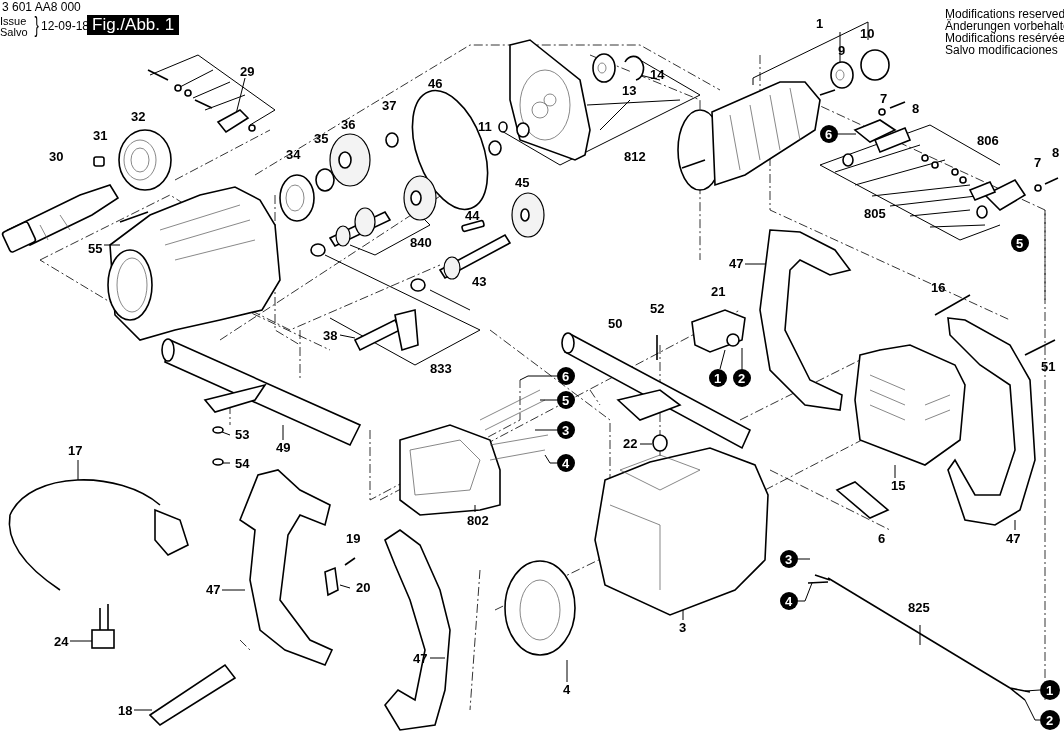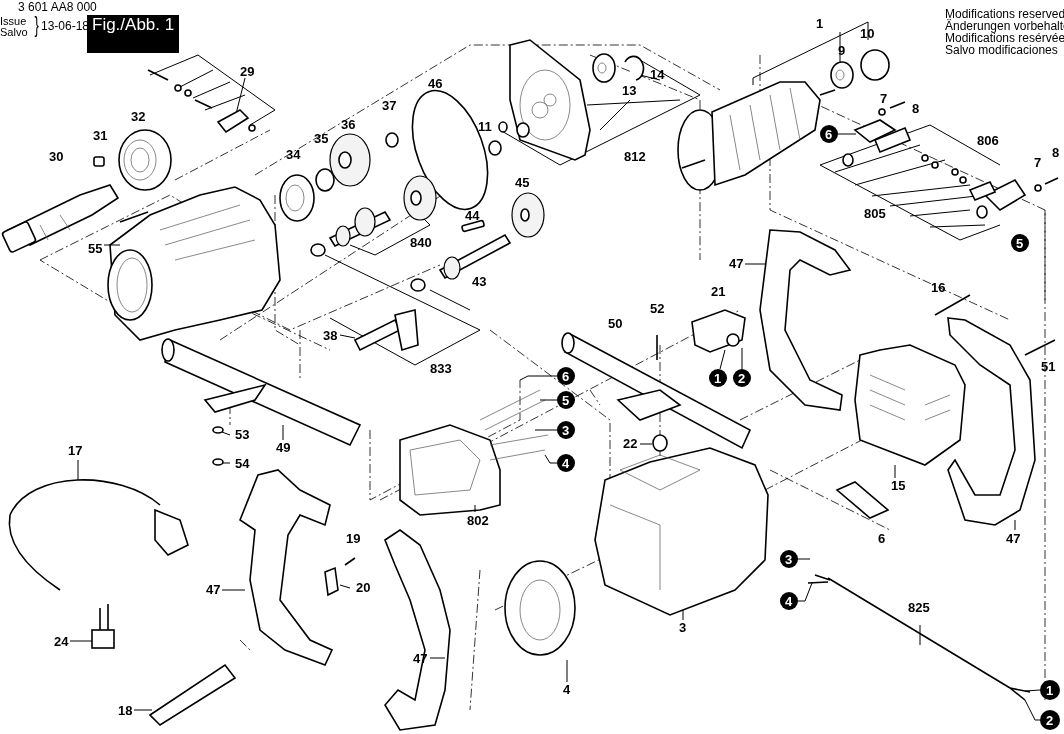--- a/index.html
+++ b/index.html
@@ -1,44 +1,44 @@
 <!DOCTYPE html>
 <html><head>
 <meta charset="utf-8">
 <style>
   html, body { margin:0; padding:0; background:#ffffff; }
   body { width:1064px; height:734px; position:relative; overflow:hidden;
          font-family:"Liberation Sans", sans-serif; color:#000; }
-  .hdr-code { position:absolute; left:18px; top:0px; font-size:12px; }
+  .hdr-code { position:absolute; left:2px; top:0px; font-size:12px; }
   .hdr-issue { position:absolute; left:0px; top:16px; font-size:11px; line-height:11px; }
   .hdr-brace { position:absolute; left:33px; top:14px; font-size:22px; line-height:22px; transform:scaleX(0.6); }
   .hdr-date { position:absolute; left:41px; top:19px; font-size:12px; }
   .hdr-fig { position:absolute; left:87px; top:15px; background:#000; color:#fff; font-size:17px;
-             padding:0 5px; height:38px; line-height:20px; }
+             padding:0 5px; height:20px; line-height:20px; }
   .mods { position:absolute; left:945px; top:8px; font-size:12px; line-height:12px; }
   .mods div { white-space:nowrap; }
   svg { position:absolute; left:0; top:0; }
   .lbl { font-family:"Liberation Sans", sans-serif; font-weight:bold; font-size:13px; fill:#000; }
   .clbl { font-family:"Liberation Sans", sans-serif; font-weight:bold; font-size:13px; fill:#fff; }
   .ln { stroke:#000; stroke-width:1; fill:none; }
   .dash { stroke:#000; stroke-width:0.8; fill:none; stroke-dasharray:9 3 2 3; }
   .part { stroke:#000; stroke-width:1.6; fill:#fff; }
   .partg { stroke:#000; stroke-width:1.2; fill:#f3f3f3; }
   .thin { stroke:#555; stroke-width:0.7; fill:none; }
 </style>
 </head>
 <body>
 
 <div class="hdr-code">3 601 AA8 000</div>
 <div class="hdr-issue">
   <div>Issue</div>
   <div>Salvo</div>
 </div>
 <div class="hdr-brace">}</div>
-<div class="hdr-date">13-06-18</div>
+<div class="hdr-date">12-09-18</div>
 <div class="hdr-fig">Fig./Abb. 1</div>
 
 <div class="mods">
   <div>Modifications reserved</div>
   <div>Änderungen vorbehalten</div>
   <div>Modifications resérvées</div>
   <div>Salvo modificaciones</div>
 </div>
 
 <svg width="1064" height="734" viewBox="0 0 1064 734">

